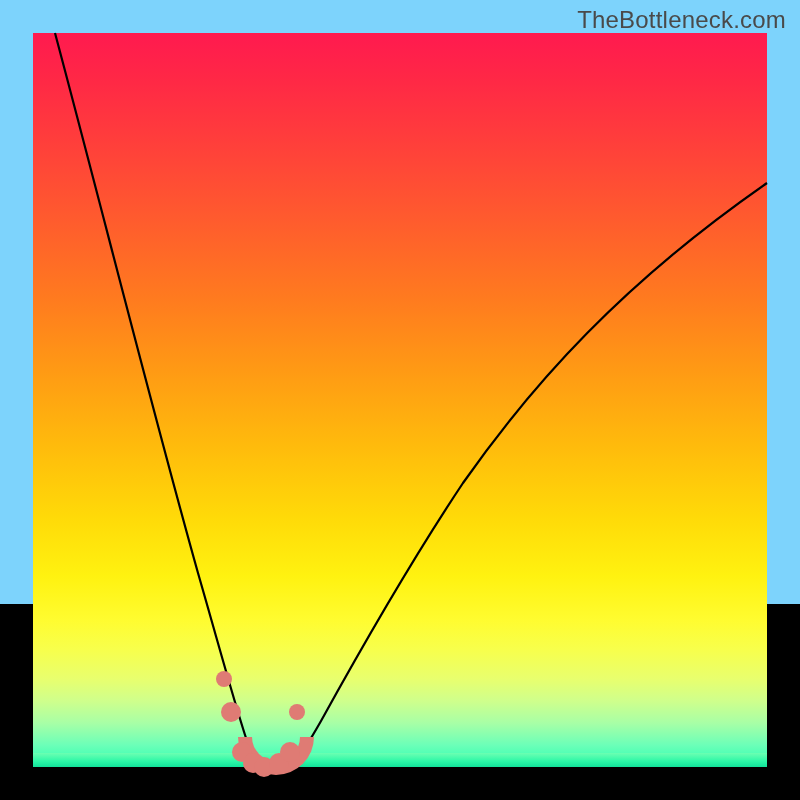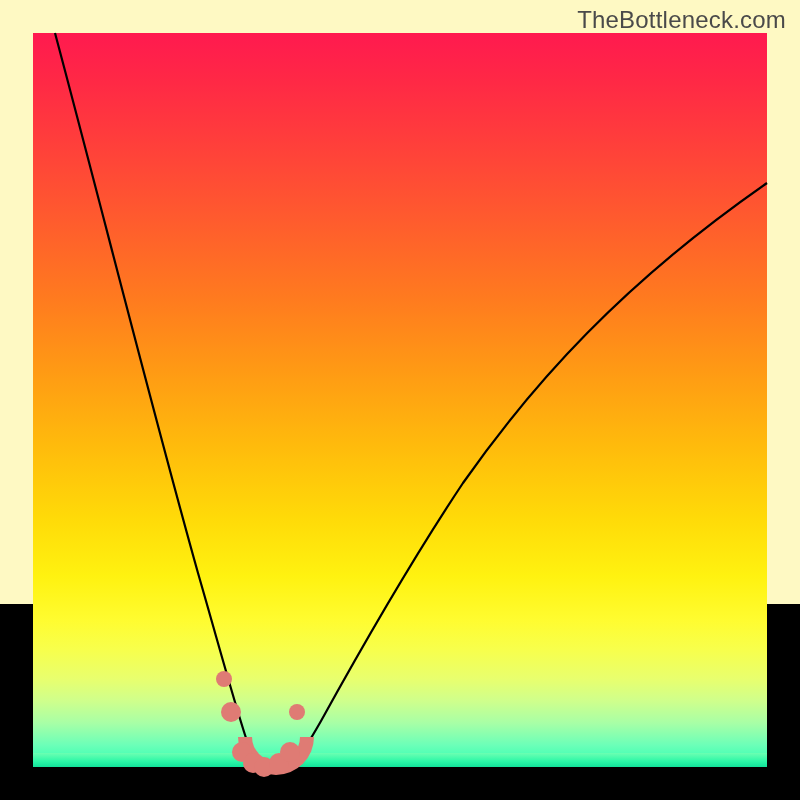--- a/index.html
+++ b/index.html
@@ -8,21 +8,21 @@
     width: 800px;
     height: 800px;
     overflow: hidden;
     font-family: Arial, Helvetica, sans-serif;
     background: #000;
   }
   .frame {
     position: relative;
     width: 800px;
     height: 604px;
-    background: #fef9c3;
+    background: #7dd3fc;
   }
   .plot-area {
     position: absolute;
     left: 33px;
     top: 33px;
     width: 734px;
     height: 734px;
     
     background: linear-gradient(
       to bottom,

